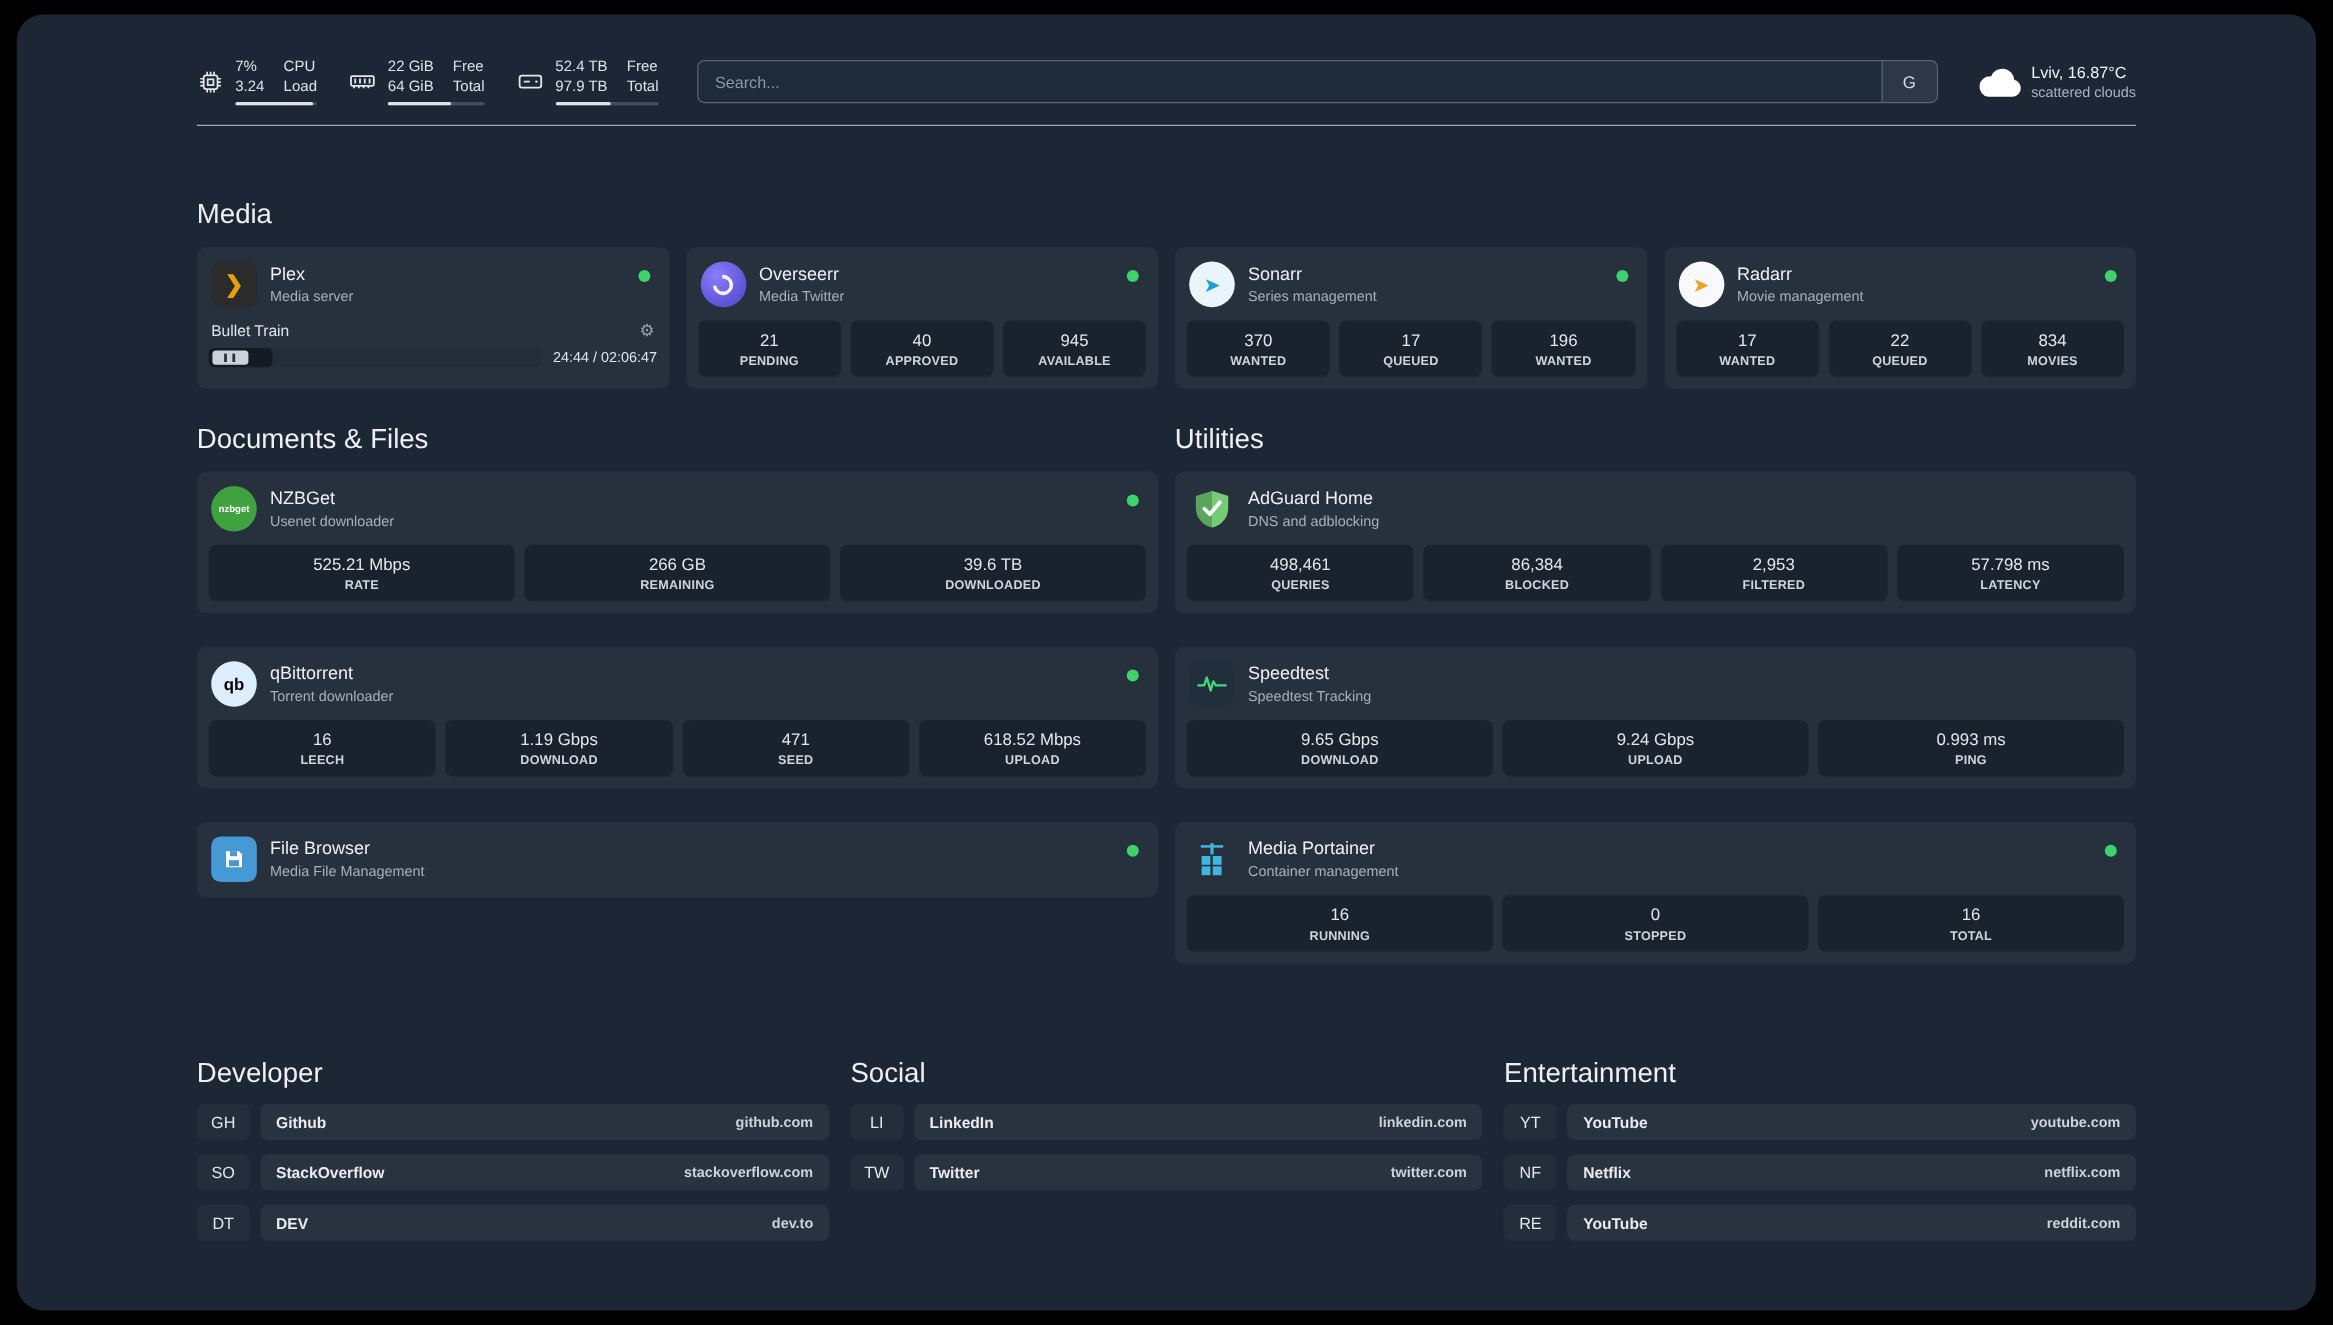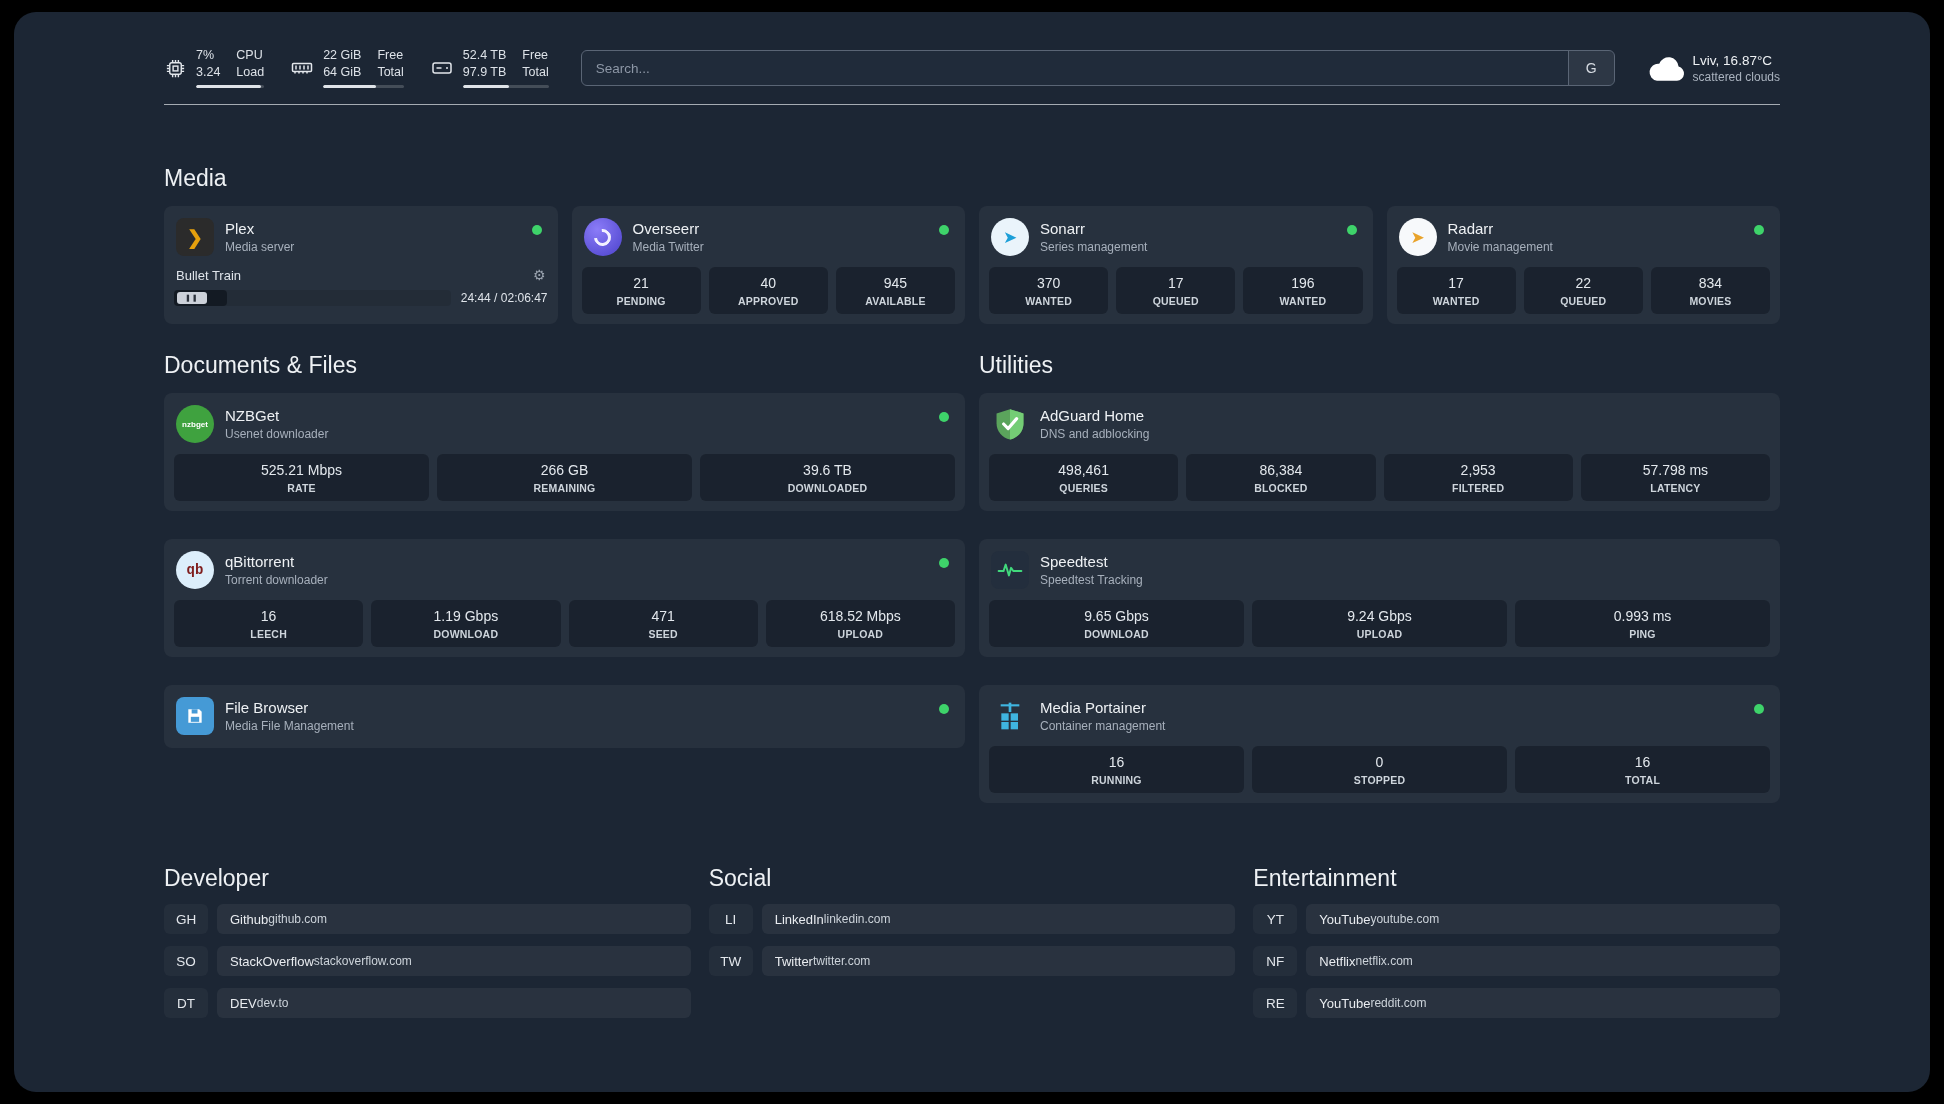--- a/index.html
+++ b/index.html
@@ -66,48 +66,48 @@
   .stat-value { font-size: 14px; color: #e3e8ed; }
   .stat-label { font-size: 10.5px; font-weight: bold; color: #ced5dc; margin-top: 4px; letter-spacing: .2px; }
 
   
   .icon-plex { background: #2b2b2b; color: #e5a00d; font-weight: bold; font-size: 19px; }
   .icon-overseerr { background: radial-gradient(circle at 35% 30%, #8b7cf8, #5b50d6 75%); border-radius: 50%; }
   .icon-overseerr .swirl { width: 17px; height: 17px; border: 3px solid #f3f1ff; border-left-color: transparent; border-radius: 50%; transform: rotate(40deg); }
   .icon-sonarr { background: #eaf4fb; border-radius: 50%; color: #1c9fd8; font-size: 17px; }
   .icon-radarr { background: #f7f9fb; border-radius: 50%; color: #e9a32b; font-size: 17px; }
   .icon-nzbget { background: #3fa23f; border-radius: 50%; color: #fff; font-size: 8px; font-weight: bold; }
-  .icon-qbittorrent { background: #dceefb; border-radius: 50%; color: #7f1d1d; font-size: 14px; font-weight: bold; font-family: Liberation Mono, monospace; }
+  .icon-qbittorrent { background: #dceefb; border-radius: 50%; color: #000000; font-size: 14px; font-weight: bold; }
   .icon-filebrowser { background: #459ad6; }
   .icon-speedtest { background: #232e3d; }
   .icon-adguard, .icon-portainer { background: transparent; }
 
   
   .player-top { display: flex; justify-content: space-between; align-items: center; font-size: 13px; color: #dfe4ea; padding: 0 2px 7px; }
   .gear { color: #9aa3af; font-size: 14px; cursor: pointer; }
   .player-row { display: flex; align-items: center; gap: 10px; }
   .ptrack { flex: 1; height: 16px; border-radius: 4px; position: relative; background: rgba(0,0,0,0.10); }
   .pfill { height: 100%; background: rgba(8,12,20,0.55); border-radius: 4px; }
   .pause {
     position: absolute; left: 3px; top: 2px; height: 12px; padding: 0 8px;
     background: #ccd1d9; border-radius: 3px; color: #2b313b; font-size: 7px;
     display: flex; align-items: center; letter-spacing: 1px; cursor: pointer;
   }
   .ptime { font-size: 12px; color: #dfe4ea; flex: none; }
 
   
-  .cols3 { display: grid; grid-template-columns: repeat(3, 1fr); gap: 18px; margin-top: 62px; }
+  .cols3 { display: grid; grid-template-columns: repeat(3, 1fr); gap: 18px; margin-top: 78px; }
   .bm-row { display: flex; align-items: stretch; gap: 9px; margin-top: 12px; height: 30px; }
   .bm-abbr {
     width: 44px; display: flex; align-items: center; justify-content: center;
     font-size: 13.5px; color: #e3e7ec; background: rgba(255,255,255,0.04); border-radius: 6px;
   }
   .bm-pill {
-    flex: 1; display: flex; align-items: center; justify-content: flex-start;
-    background: rgba(255,255,255,0.06); border-radius: 6px; padding: 0 13px; cursor: pointer;
+    flex: 1; display: flex; align-items: center; justify-content: space-between;
+    background: rgba(255,255,255,0.06); border-radius: 6px; padding: 0 13px; cursor: pointer; font-weight: bold;
   }
   .bm-name { font-size: 13px; color: #e9ecf0; }
   .bm-url { font-size: 12px; color: #ccd3da; }
 </style>
 </head>
 <body>
 
 <div class="stage">
   <div class="board">
 

